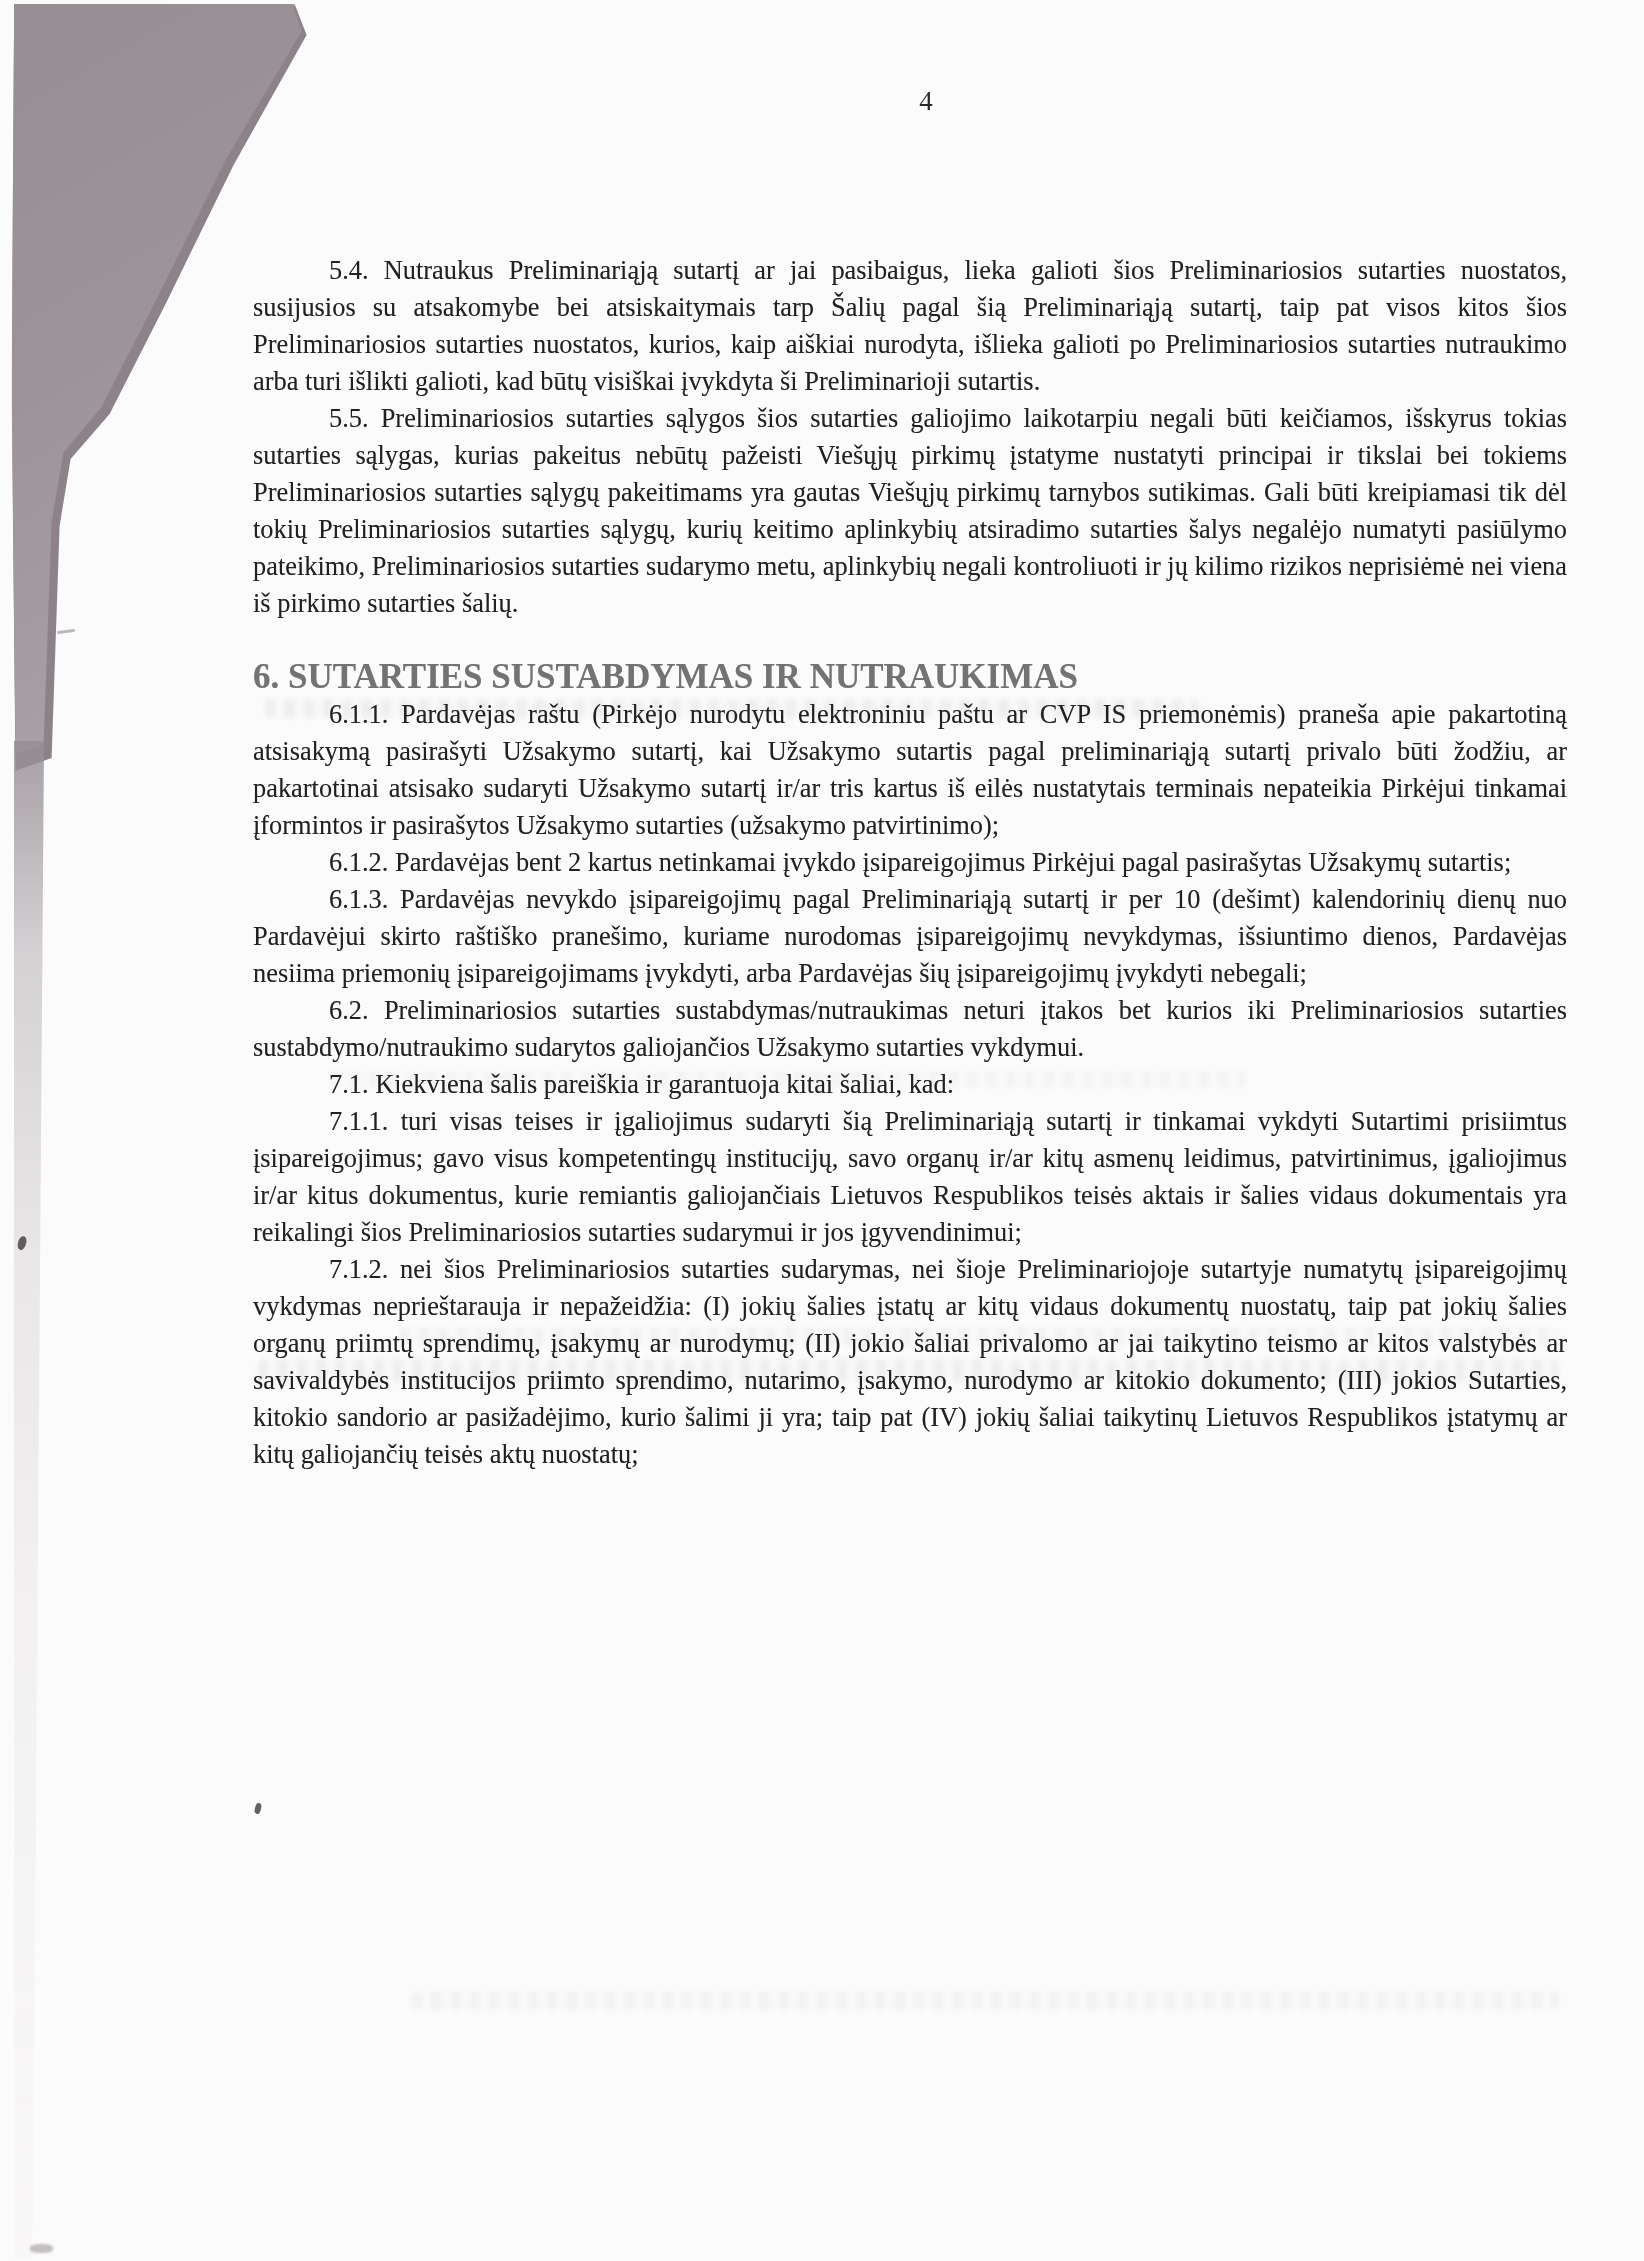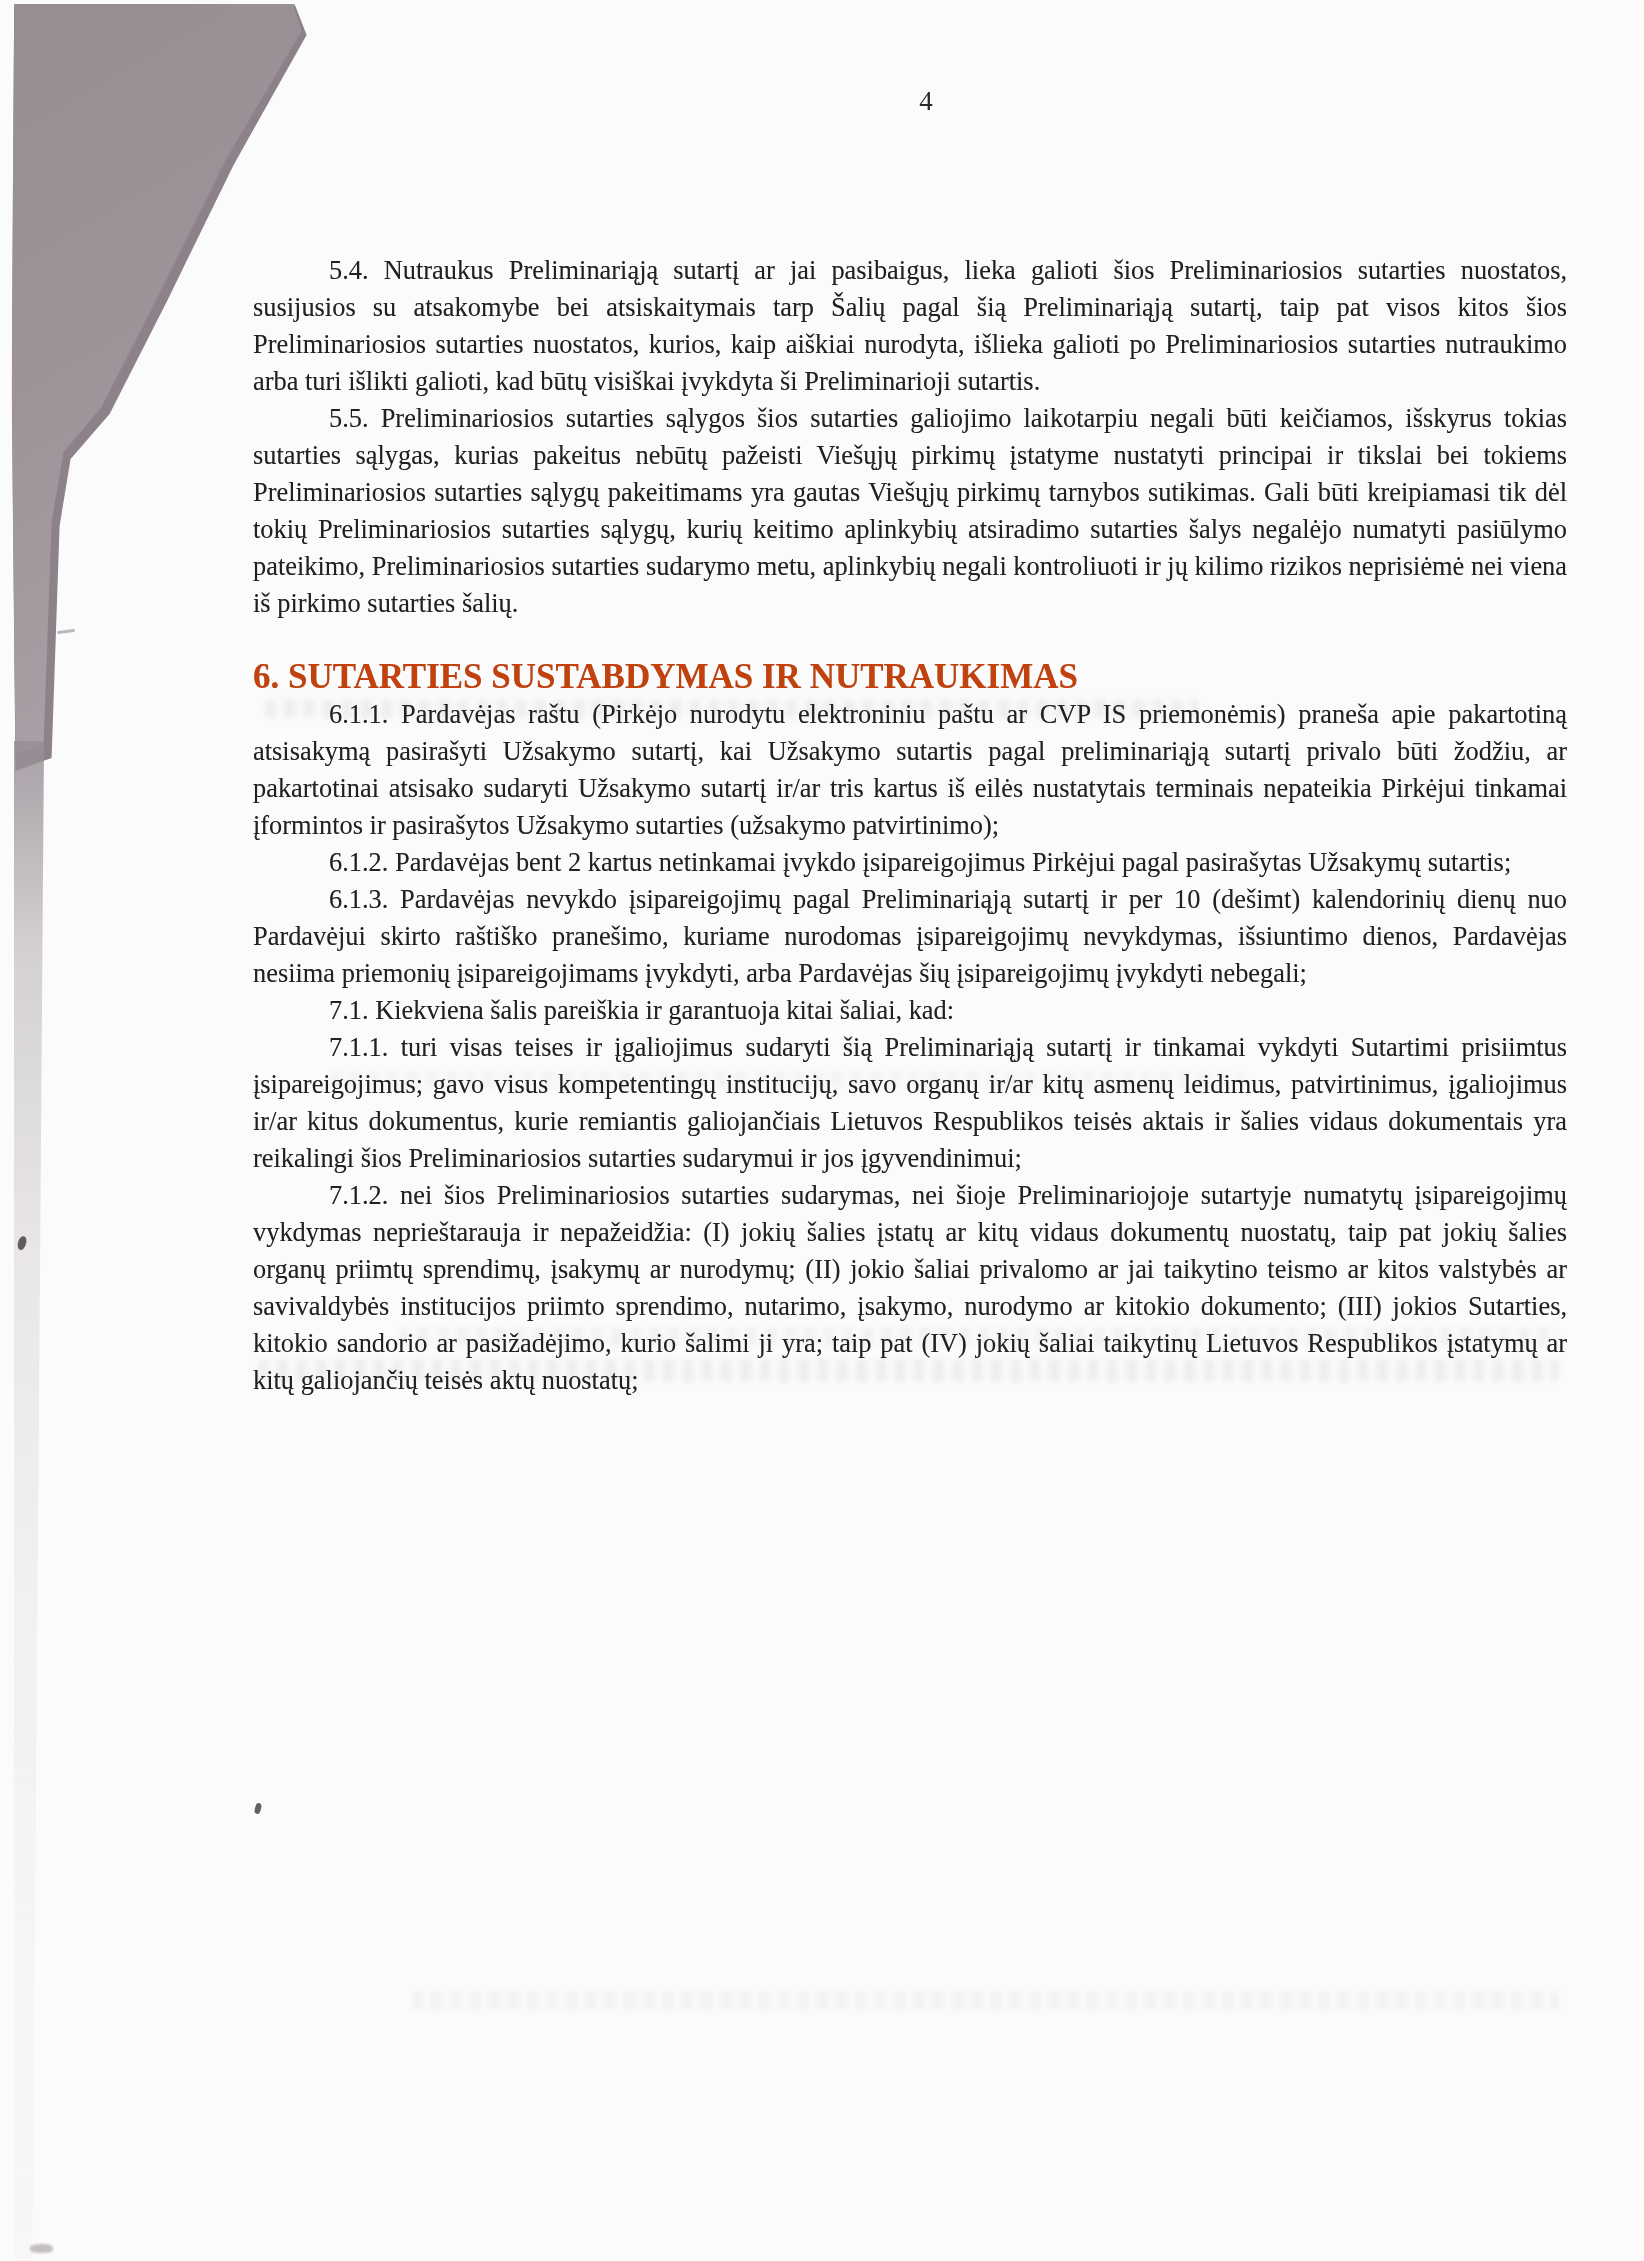--- a/index.html
+++ b/index.html
@@ -104,21 +104,21 @@
     text-indent: 76px;
   }
   .doc-body h2 {
     margin: 35px 0 0 0;
     font-size: 35px;
     line-height: 39px;
     font-weight: bold;
     text-align: left;
     text-indent: 0;
     letter-spacing: 0px;
-    color: #c2410c;
+    color: #737373;
   }
 </style>
 </head>
 <body>
 
 <div class="scan-corner-rim"></div>
 <div class="scan-corner-fill"></div>
 <div class="scan-left-strip"></div>
 
 <div class="ghost ghost-1"></div>
@@ -134,17 +134,18 @@
 
 <div class="page-number">4</div>
 
 <div class="doc-body" id="doc-body">
     <p>5.4. Nutraukus Preliminariąją sutartį ar jai pasibaigus, lieka galioti šios Preliminariosios sutarties nuostatos, susijusios su atsakomybe bei atsiskaitymais tarp Šalių pagal šią Preliminariąją sutartį, taip pat visos kitos šios Preliminariosios sutarties nuostatos, kurios, kaip aiškiai nurodyta, išlieka galioti po Preliminariosios sutarties nutraukimo arba turi išlikti galioti, kad būtų visiškai įvykdyta ši Preliminarioji sutartis.</p>
     <p>5.5. Preliminariosios sutarties sąlygos šios sutarties galiojimo laikotarpiu negali būti keičiamos, išskyrus tokias sutarties sąlygas, kurias pakeitus nebūtų pažeisti Viešųjų pirkimų įstatyme nustatyti principai ir tikslai bei tokiems Preliminariosios sutarties sąlygų pakeitimams yra gautas Viešųjų pirkimų tarnybos sutikimas. Gali būti kreipiamasi tik dėl tokių Preliminariosios sutarties sąlygų, kurių keitimo aplinkybių atsiradimo sutarties šalys negalėjo numatyti pasiūlymo pateikimo, Preliminariosios sutarties sudarymo metu, aplinkybių negali kontroliuoti ir jų kilimo rizikos neprisiėmė nei viena iš pirkimo sutarties šalių.</p>
     <h2>6. SUTARTIES SUSTABDYMAS IR NUTRAUKIMAS</h2>
     <p>6.1.1. Pardavėjas raštu (Pirkėjo nurodytu elektroniniu paštu ar CVP IS priemonėmis) praneša apie pakartotiną atsisakymą pasirašyti Užsakymo sutartį, kai Užsakymo sutartis pagal preliminariąją sutartį privalo būti žodžiu, ar pakartotinai atsisako sudaryti Užsakymo sutartį ir/ar tris kartus iš eilės nustatytais terminais nepateikia Pirkėjui tinkamai įformintos ir pasirašytos Užsakymo sutarties (užsakymo patvirtinimo);</p>
     <p>6.1.2. Pardavėjas bent 2 kartus netinkamai įvykdo įsipareigojimus Pirkėjui pagal pasirašytas Užsakymų sutartis;</p>
     <p>6.1.3. Pardavėjas nevykdo įsipareigojimų pagal Preliminariąją sutartį ir per 10 (dešimt) kalendorinių dienų nuo Pardavėjui skirto raštiško pranešimo, kuriame nurodomas įsipareigojimų nevykdymas, išsiuntimo dienos, Pardavėjas nesiima priemonių įsipareigojimams įvykdyti, arba Pardavėjas šių įsipareigojimų įvykdyti nebegali;</p>
+    <p>6.2. Preliminariosios sutarties sustabdymas/nutraukimas neturi įtakos bet kurios iki Preliminariosios sutarties sustabdymo/nutraukimo sudarytos galiojančios Užsakymo sutarties vykdymui.</p>
     <p>7.1. Kiekviena šalis pareiškia ir garantuoja kitai šaliai, kad:</p>
     <p>7.1.1. turi visas teises ir įgaliojimus sudaryti šią Preliminariąją sutartį ir tinkamai vykdyti Sutartimi prisiimtus įsipareigojimus; gavo visus kompetentingų institucijų, savo organų ir/ar kitų asmenų leidimus, patvirtinimus, įgaliojimus ir/ar kitus dokumentus, kurie remiantis galiojančiais Lietuvos Respublikos teisės aktais ir šalies vidaus dokumentais yra reikalingi šios Preliminariosios sutarties sudarymui ir jos įgyvendinimui;</p>
     <p>7.1.2. nei šios Preliminariosios sutarties sudarymas, nei šioje Preliminariojoje sutartyje numatytų įsipareigojimų vykdymas neprieštarauja ir nepažeidžia: (I) jokių šalies įstatų ar kitų vidaus dokumentų nuostatų, taip pat jokių šalies organų priimtų sprendimų, įsakymų ar nurodymų; (II) jokio šaliai privalomo ar jai taikytino teismo ar kitos valstybės ar savivaldybės institucijos priimto sprendimo, nutarimo, įsakymo, nurodymo ar kitokio dokumento; (III) jokios Sutarties, kitokio sandorio ar pasižadėjimo, kurio šalimi ji yra; taip pat (IV) jokių šaliai taikytinų Lietuvos Respublikos įstatymų ar kitų galiojančių teisės aktų nuostatų;</p>
   </div>
 
 
 </body></html>

